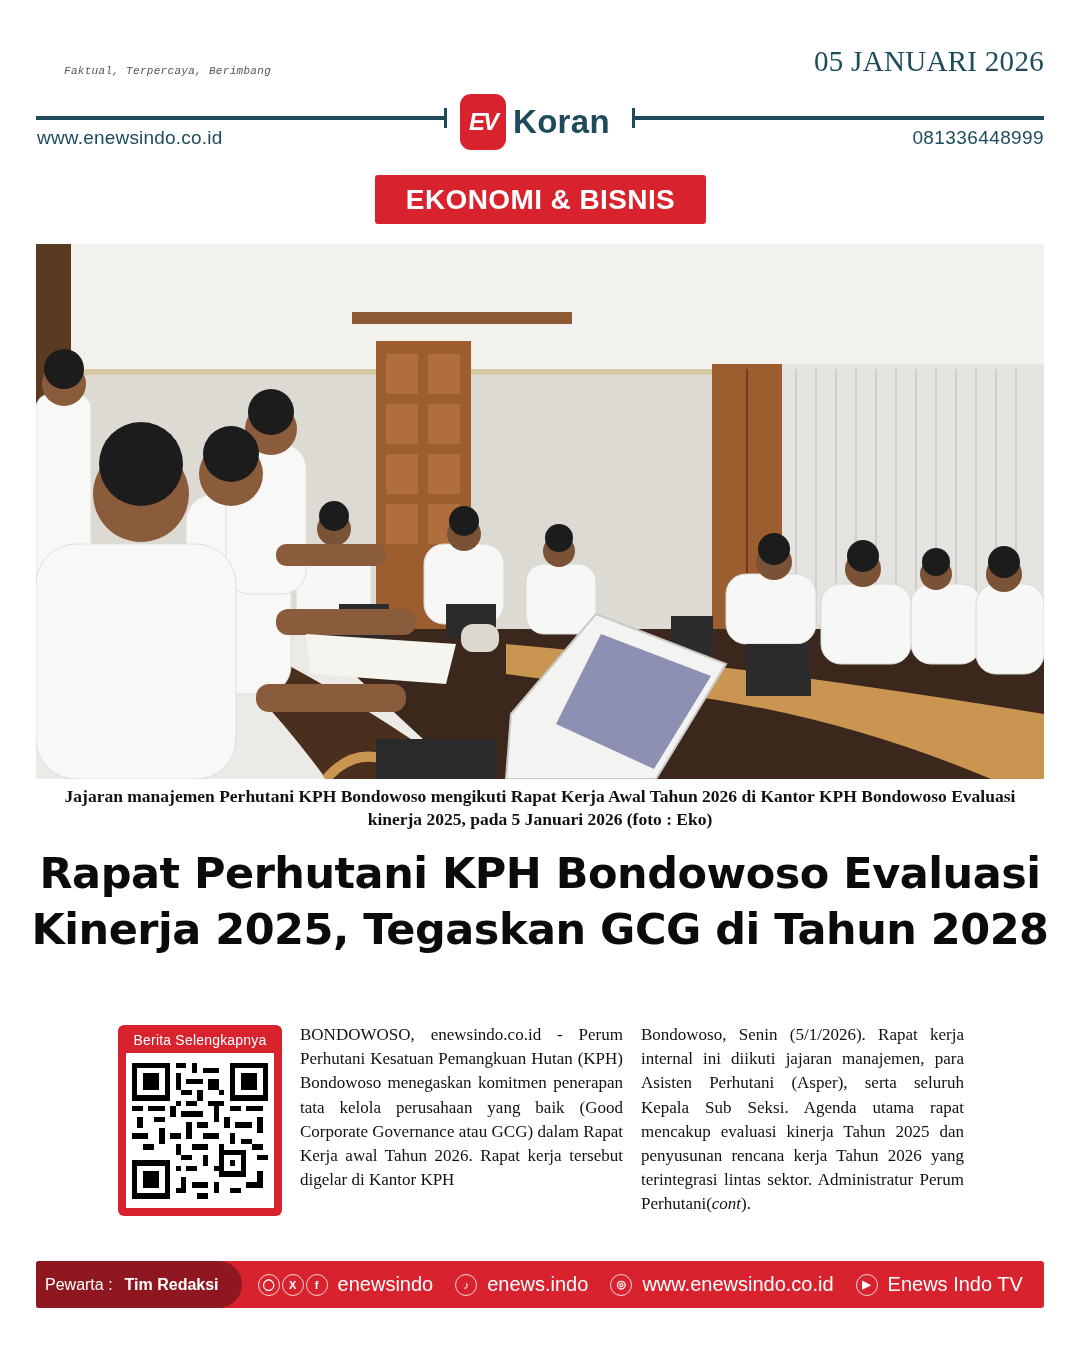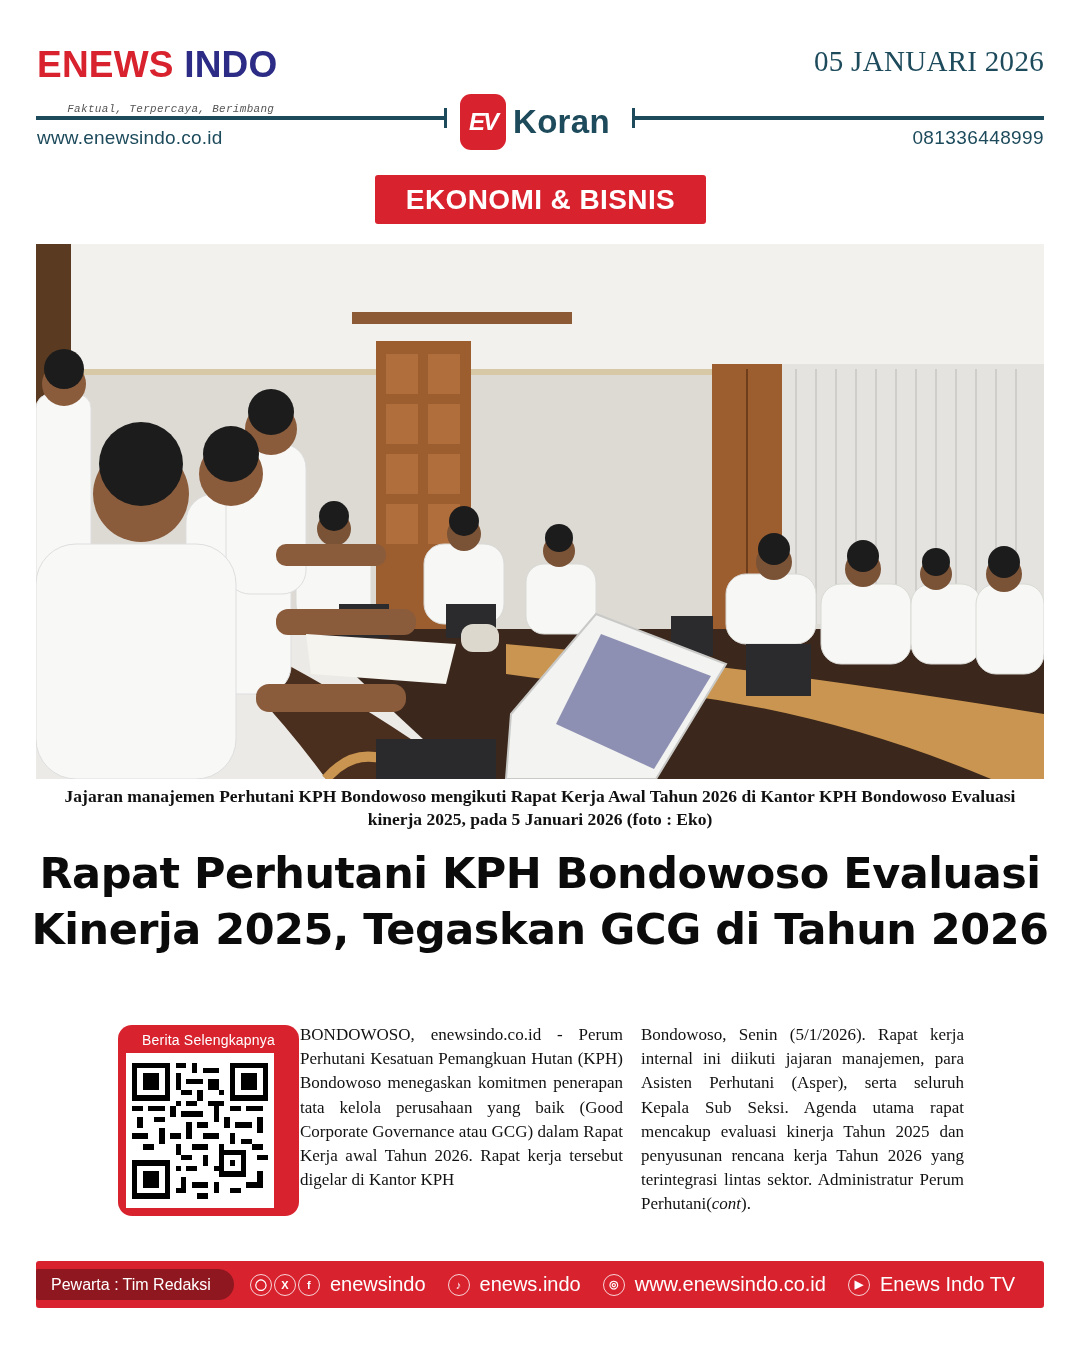--- a/index.html
+++ b/index.html
@@ -35,48 +35,44 @@
   
   .photo { position: absolute; left: 36px; top: 244px; width: 1008px; height: 535px; overflow: hidden; background: #e9e7e2; }
   .photo svg { width: 100%; height: 100%; display: block; }
 
   .caption { position: absolute; left: 36px; top: 785px; width: 1008px; text-align: center; font-family: "Liberation Serif", serif; font-weight: 700; font-size: 17.5px; line-height: 23px; color: #111; }
 
   
   .headline { position: absolute; left: 20px; top: 845px; width: 1040px; text-align: center; font-family: "DejaVu Sans", sans-serif; font-weight: 700; font-size: 43px; line-height: 56px; color: #0b0b0b; letter-spacing: -0.5px; }
 
   
-  .qr-card { position: absolute; left: 118px; top: 1025px; width: 181px; height: 191px; background: #d8232f; border-radius: 14px; }
+  .qr-card { position: absolute; left: 118px; top: 1025px; width: 164px; height: 191px; background: #d8232f; border-radius: 6px; }
   .qr-title { color: #fff; font-size: 14px; text-align: center; margin-top: 7px; letter-spacing: 0.2px; }
   .qr-box { position: absolute; left: 8px; top: 28px; width: 148px; height: 155px; background: #fff; padding: 6px; }
   .qr-box svg { width: 100%; height: 100%; display: block; }
 
   
   .col { position: absolute; top: 1023px; width: 323px; font-family: "Liberation Serif", serif; font-weight: 400; font-size: 17px; line-height: 24.2px; text-align: justify; color: #111; }
   .col-1 { left: 300px; }
   .col-2 { left: 641px; }
   .col-last { text-align-last: left; }
 
   
   .footer { position: absolute; left: 36px; top: 1261px; width: 1008px; height: 47px; background: #d8232f; border-radius: 3px; display: flex; align-items: center; }
-  .reporter { height: 31px; background: #8f1820; border-radius: 3px 24px 24px 3px; padding: 0 23px 0 15px; display: flex; align-items: center; color: #fff; font-size: 16px; white-space: nowrap; }
-  .reporter b { font-weight: 400; margin-left: 4px; }
+  .reporter { height: 47px; background: #8f1820; border-radius: 3px 24px 24px 3px; padding: 0 23px 0 9px; display: flex; align-items: center; color: #fff; font-size: 16px; white-space: nowrap; }
+  .reporter b { font-weight: 700; margin-left: 12px; }
   .socials { display: flex; align-items: center; flex: 1; padding-left: 16px; gap: 0; color: #fff; font-size: 20px; white-space: nowrap; }
   .soc-group { display: flex; align-items: center; margin-right: 22px; }
   .soc-ico { width: 22px; height: 22px; border: 1.3px solid rgba(255,255,255,0.8); border-radius: 50%; display: inline-flex; align-items: center; justify-content: center; font-size: 11px; color: #fff; margin-right: 2px; font-weight: 700; }
   .soc-label { margin-left: 8px; }
 </style>
 </head>
 <body>
 
 <div class="brand">
-  <div class="brand-name">
-    <span class="brand-red">ENEWS</span>
-    <span class="brand-blue">INDO</span>
-  </div>
   <div class="brand-tagline">Faktual, Terpercaya, Berimbang</div>
 </div>
 
 <div class="date-block">
   <div class="date-full">05 JANUARI 2026</div>
 </div>
 
 <div class="rule rule-left"></div>
 <div class="rule-cap" style="left:444px"></div>
 <div class="rule-cap" style="left:632px"></div>
@@ -199,21 +195,21 @@
     <polygon points="565,390 675,432 618,525 520,480" fill="#8e90b3"></polygon>
     <rect x="340" y="495" width="120" height="40" fill="#2a2a2c"></rect>
 
     <polygon points="270,390 420,400 410,440 275,430" fill="#f6f4ee"></polygon>
     <rect x="425" y="380" width="38" height="28" rx="12" fill="#ddd8cd"></rect>
   </svg>
 </div>
 
 <div class="caption">Jajaran manajemen Perhutani KPH Bondowoso mengikuti Rapat Kerja Awal Tahun 2026 di Kantor KPH Bondowoso Evaluasi kinerja 2025, pada 5 Januari 2026 (foto : Eko)</div>
 
-<h1 class="headline">Rapat Perhutani KPH Bondowoso Evaluasi Kinerja 2025, Tegaskan GCG di Tahun 2026</h1>
+<h1 class="headline">Rapat Perhutani KPH Bondowoso Evaluasi Kinerja 2025, Tegaskan GCG di Tahun 2028</h1>
 
 <div class="qr-card">
   <div class="qr-title">Berita Selengkapnya</div>
   <div class="qr-box">
     <svg viewBox="0 0 25 25" shape-rendering="crispEdges">
       <rect width="25" height="25" fill="#fff"></rect>
       <g fill="#000">
 
         <rect x="0" y="0" width="7" height="7"></rect>
           <rect x="1" y="1" width="5" height="5" fill="#fff"></rect>

